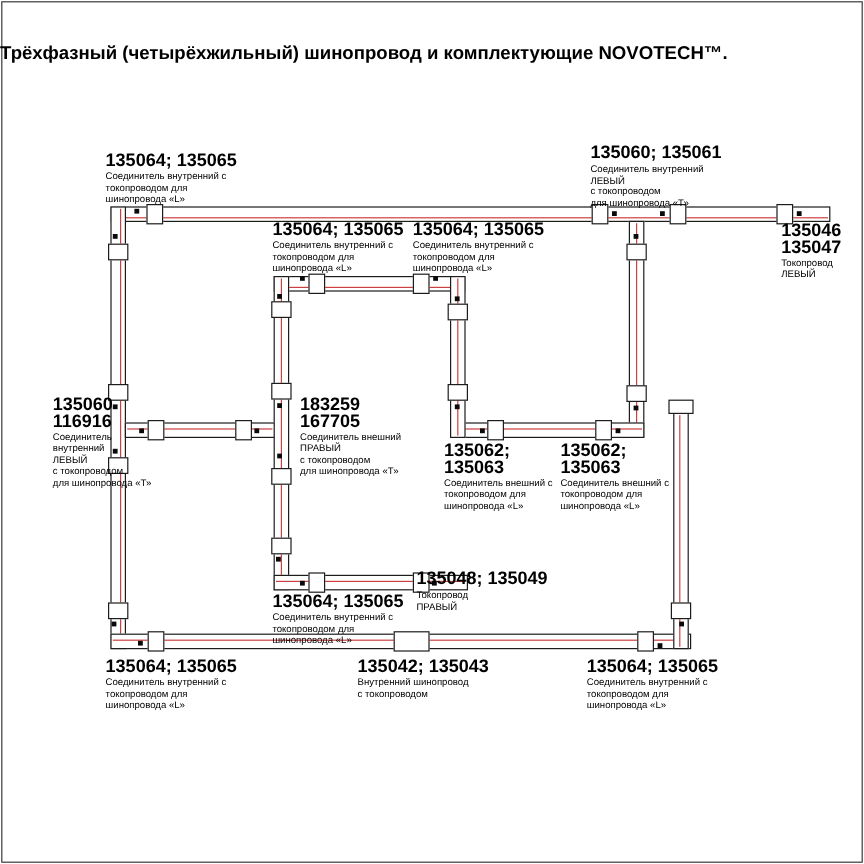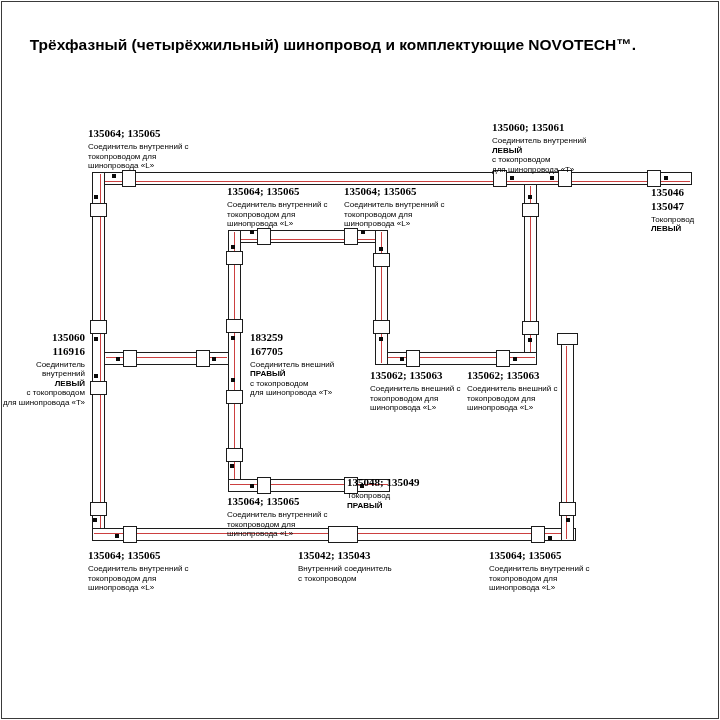--- a/index.html
+++ b/index.html
@@ -1,31 +1,31 @@
 <!DOCTYPE html>
 <html><head>
 <meta charset="utf-8">
 <style>
   html,body{margin:0;padding:0;background:#fff;}
   #canvas{position:relative;width:720px;height:720px;background:#fff;overflow:hidden;
           font-family:"Liberation Sans","DejaVu Sans",sans-serif;color:#000;}
   .frame{position:absolute;left:1px;top:1px;width:716px;height:716px;border:1px solid #3a3a3a;}
-  .title{position:absolute;top:33px;left:0;width:612px;text-align:right;
-         font-size:15.5px;font-weight:bold;line-height:24px;margin-left:24px;}
+  .title{position:absolute;top:33px;left:0;width:612px;text-align:left;
+         font-size:15.5px;font-weight:bold;line-height:24px;}
   .tk{position:absolute;background:#fff;border:1px solid #1c1c1c;box-sizing:border-box;}
   .ch{position:absolute;left:1px;right:1px;height:1px;background:#cc4040;}
   .cv{position:absolute;top:1px;bottom:1px;width:1px;background:#cc4040;}
   .cn{position:absolute;background:#fff;border:1px solid #1c1c1c;box-sizing:border-box;}
   .dt{position:absolute;width:4px;height:4px;background:#0a0a0a;}
   .cap{position:absolute;background:#fff;border:1px solid #1c1c1c;box-sizing:border-box;}
   .lbl{position:absolute;font-size:8px;line-height:9.5px;}
-  .lbl .code{font-size:11px;font-weight:bold;line-height:13.5px;margin-bottom:1.5px;font-family:Liberation Serif, serif;}
+  .lbl .code{font-size:15px;font-weight:bold;line-height:13.5px;margin-bottom:1.5px;}
   .lbl .code2{margin-top:-1.5px;}
-  .b{font-weight:bold;}
-  .ra{text-align:right;}
+  .b{font-weight:normal;}
+  .ra{margin-left:44px;}
 </style>
 </head>
 <body>
 
 <div id="canvas">
   <div class="frame"></div>
 
   <div class="title">
     <div>Трёхфазный (четырёхжильный) шинопровод и комплектующие NOVOTECH™.</div>
   </div>
@@ -207,21 +207,21 @@
 
   <div class="lbl" style="left:88px;top:549px;width:120px;">
     <div class="code">135064; 135065</div>
     <div>Соединитель внутренний с</div>
     <div>токопроводом для</div>
     <div>шинопровода «L»</div>
   </div>
 
   <div class="lbl" style="left:298px;top:549px;width:120px;">
     <div class="code">135042; 135043</div>
-    <div>Внутренний соединитель</div>
+    <div>Внутренний шинопровод</div>
     <div>с токопроводом</div>
   </div>
 
   <div class="lbl" style="left:489px;top:549px;width:120px;">
     <div class="code">135064; 135065</div>
     <div>Соединитель внутренний с</div>
     <div>токопроводом для</div>
     <div>шинопровода «L»</div>
   </div>
 </div>

